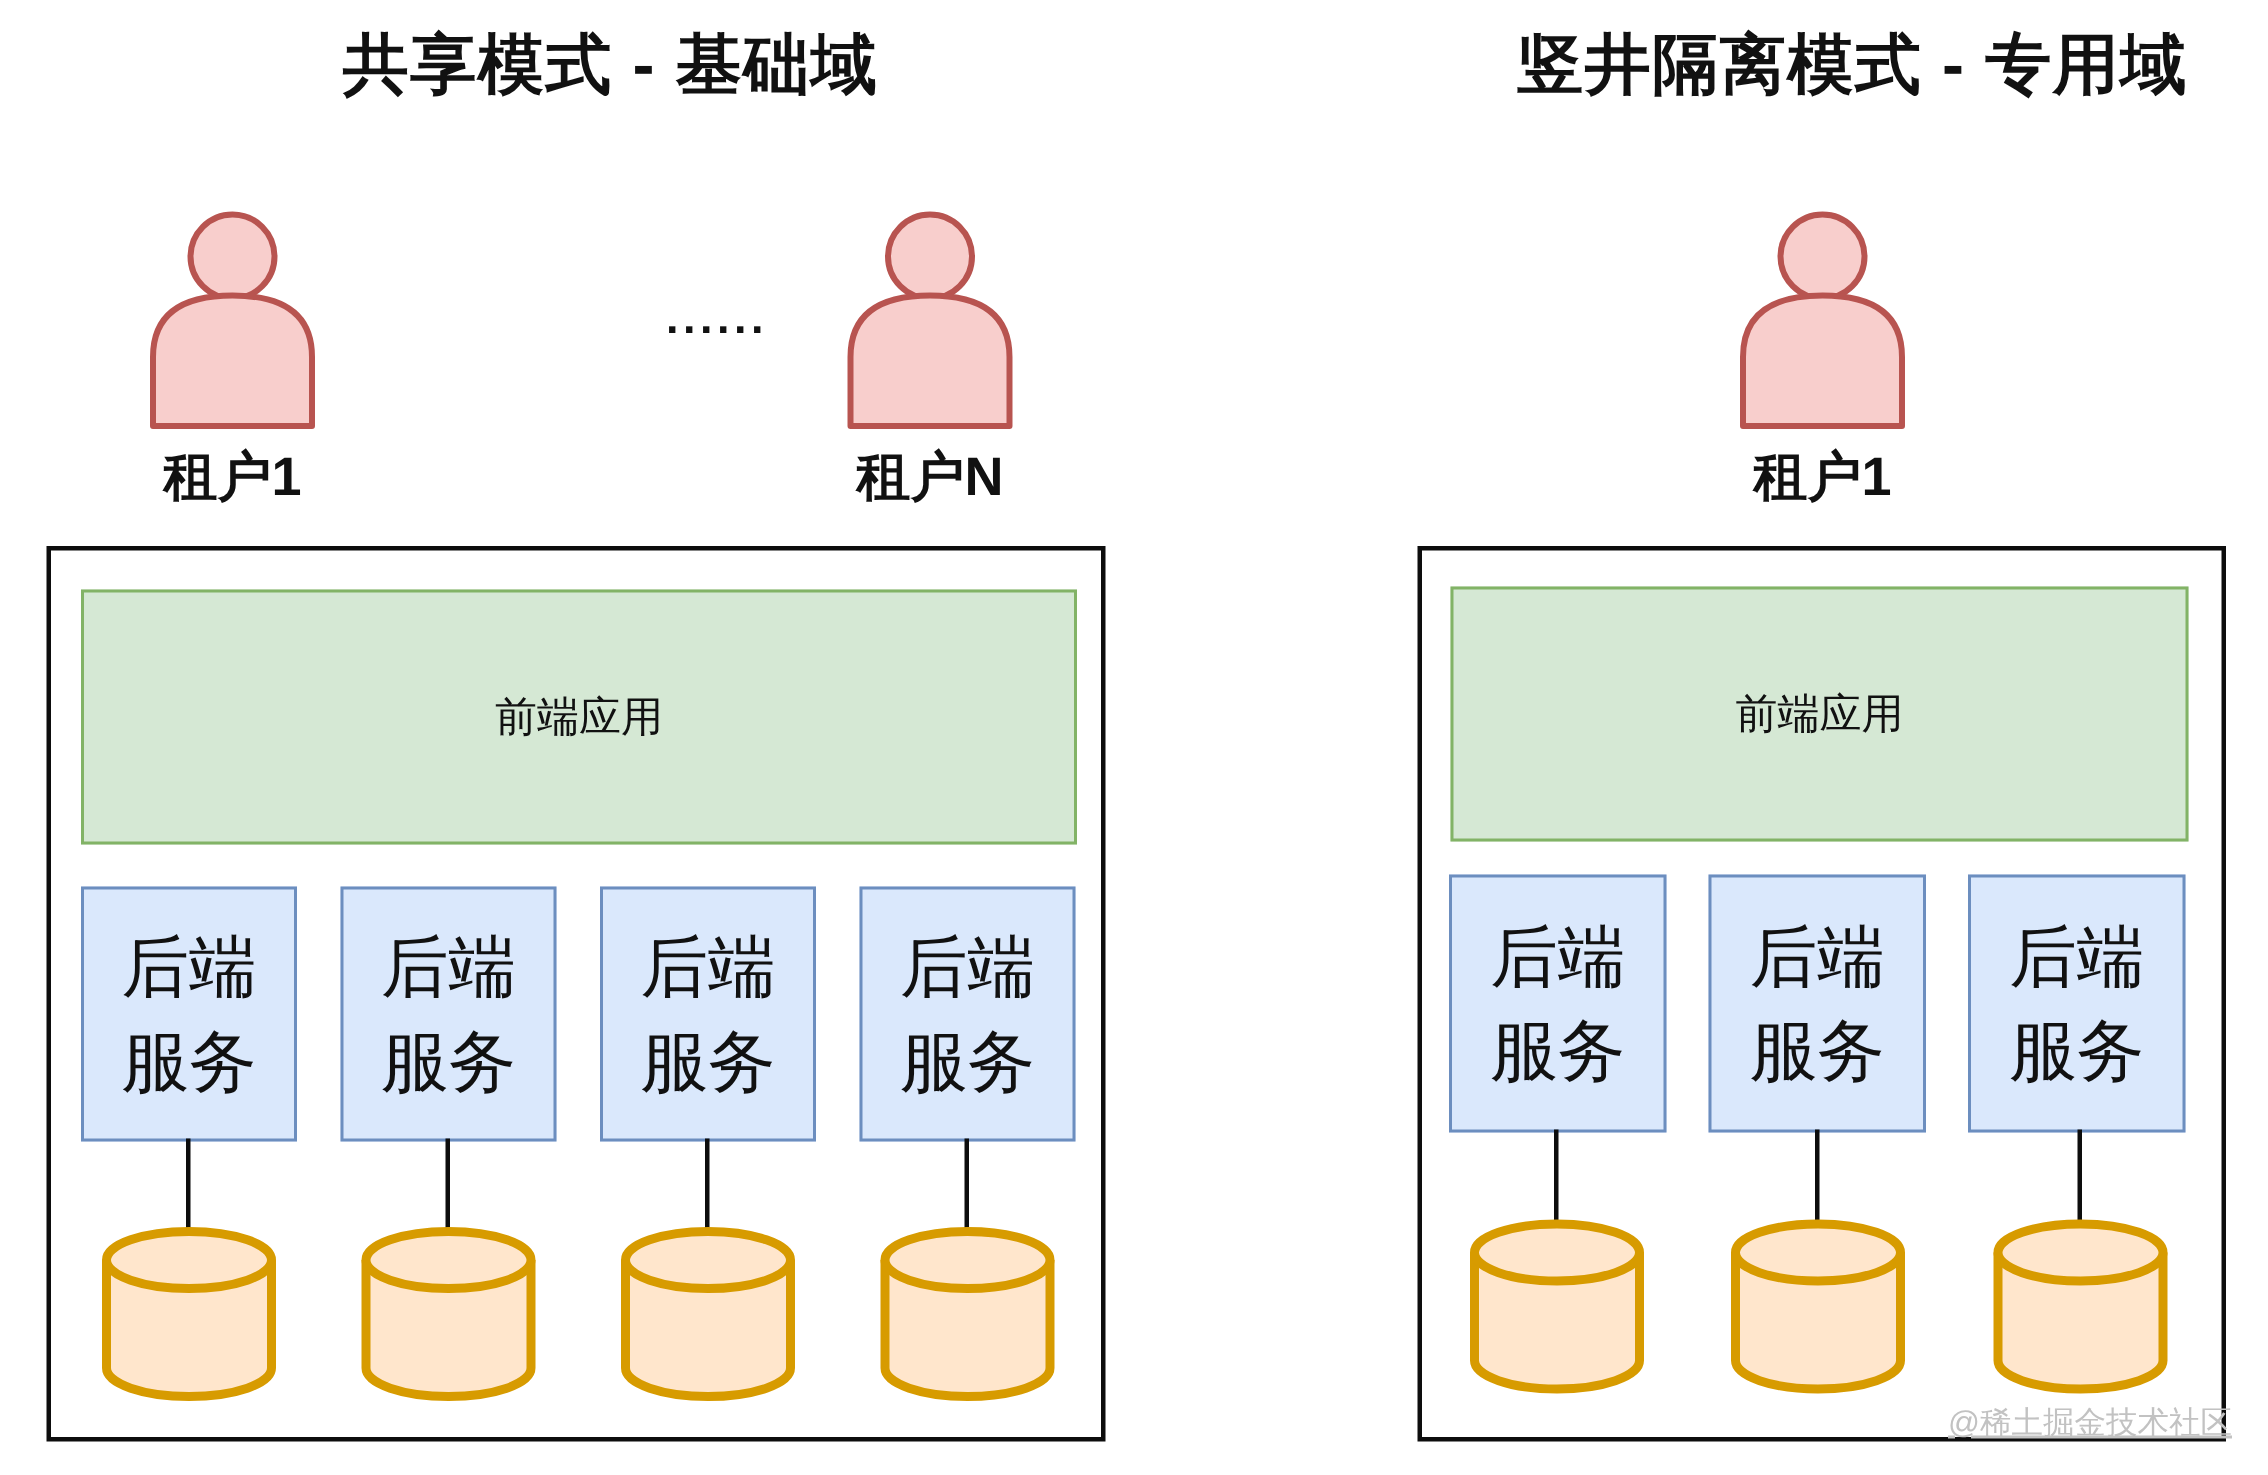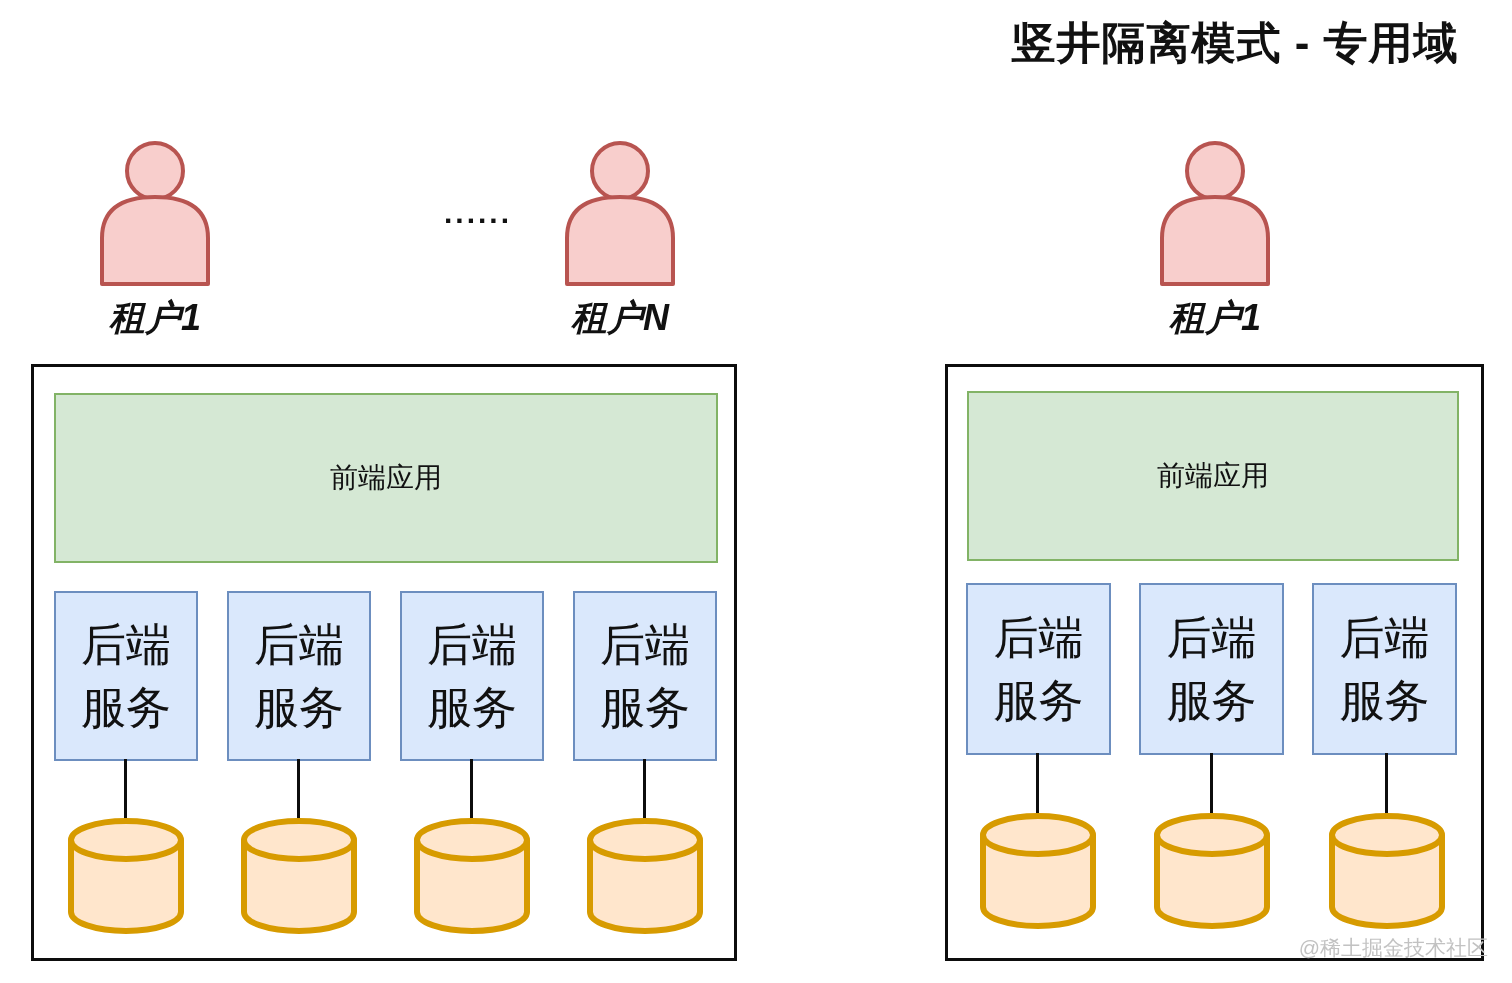--- a/index.html
+++ b/index.html
@@ -11,40 +11,41 @@
     --text-color:#111111; --watermark-color:#c2c2c2;
   }
   *{margin:0;padding:0;box-sizing:border-box;}
   html,body{width:1512px;height:983px;background:#ffffff;overflow:hidden;}
   body{font-family:"Liberation Sans","DejaVu Sans",sans-serif;color:var(--text-color);}
   .canvas{position:absolute;left:0;top:0;width:1512px;height:983px;background:#ffffff;}
   .abs{position:absolute;}
   .diagram-title{font-size:44px;font-weight:700;text-align:center;letter-spacing:1px;white-space:nowrap;}
   .tenant{width:114px;text-align:center;}
   .tenant svg{display:block;}
-  .tenant-label{margin-top:8px;font-size:36px;font-weight:600;white-space:nowrap;font-style:italic;}
+  .tenant-label{margin-top:8px;font-size:36px;font-weight:600;white-space:nowrap;}
   .ellipsis{font-size:30px;font-weight:700;letter-spacing:3px;text-align:center;white-space:nowrap;}
   .container-box{background:#ffffff;border:3px solid var(--container-stroke);z-index:1;}
   .frontend-box{background:var(--frontend-fill);border:2px solid var(--frontend-stroke);
     display:flex;align-items:center;justify-content:center;font-size:28px;font-weight:500;z-index:2;}
   .service-box{background:var(--service-fill);border:2px solid var(--service-stroke);
     display:flex;align-items:center;justify-content:center;text-align:center;
     font-size:45px;font-weight:500;line-height:1.4;white-space:pre-line;z-index:2;}
   .connector{width:3px;background:var(--line-color);z-index:2;}
   .db{z-index:3;}
   .db svg{display:block;}
   .tenant-shape{fill:var(--tenant-fill);stroke:var(--tenant-stroke);stroke-width:4;}
   .db-shape{fill:var(--db-fill);stroke:var(--db-stroke);stroke-width:6;}
-  .watermark{font-size:21px;color:var(--watermark-color);text-align:right;white-space:nowrap;z-index:10;}
+  .watermark{font-size:21px;color:var(--watermark-color);text-align:right;white-space:nowrap;z-index:10;text-decoration:underline;}
 </style>
 </head>
 <body>
 
 <div class="canvas">
 
+  <div class="abs diagram-title" style="left:52px;top:14px;width:710px;">共享模式 - 基础域</div>
 
   <div class="abs tenant" style="left:98px;top:140px;">
     <svg width="114" height="146" viewBox="0 0 114 146">
       <circle class="tenant-shape" cx="57" cy="31" r="28"></circle>
       <path class="tenant-shape" d="M4,144 L4,98 Q4,57 57,57 Q110,57 110,98 L110,144 Z" stroke-linejoin="round"></path>
     </svg>
     <div class="tenant-label">租户1</div>
   </div>
 
 

